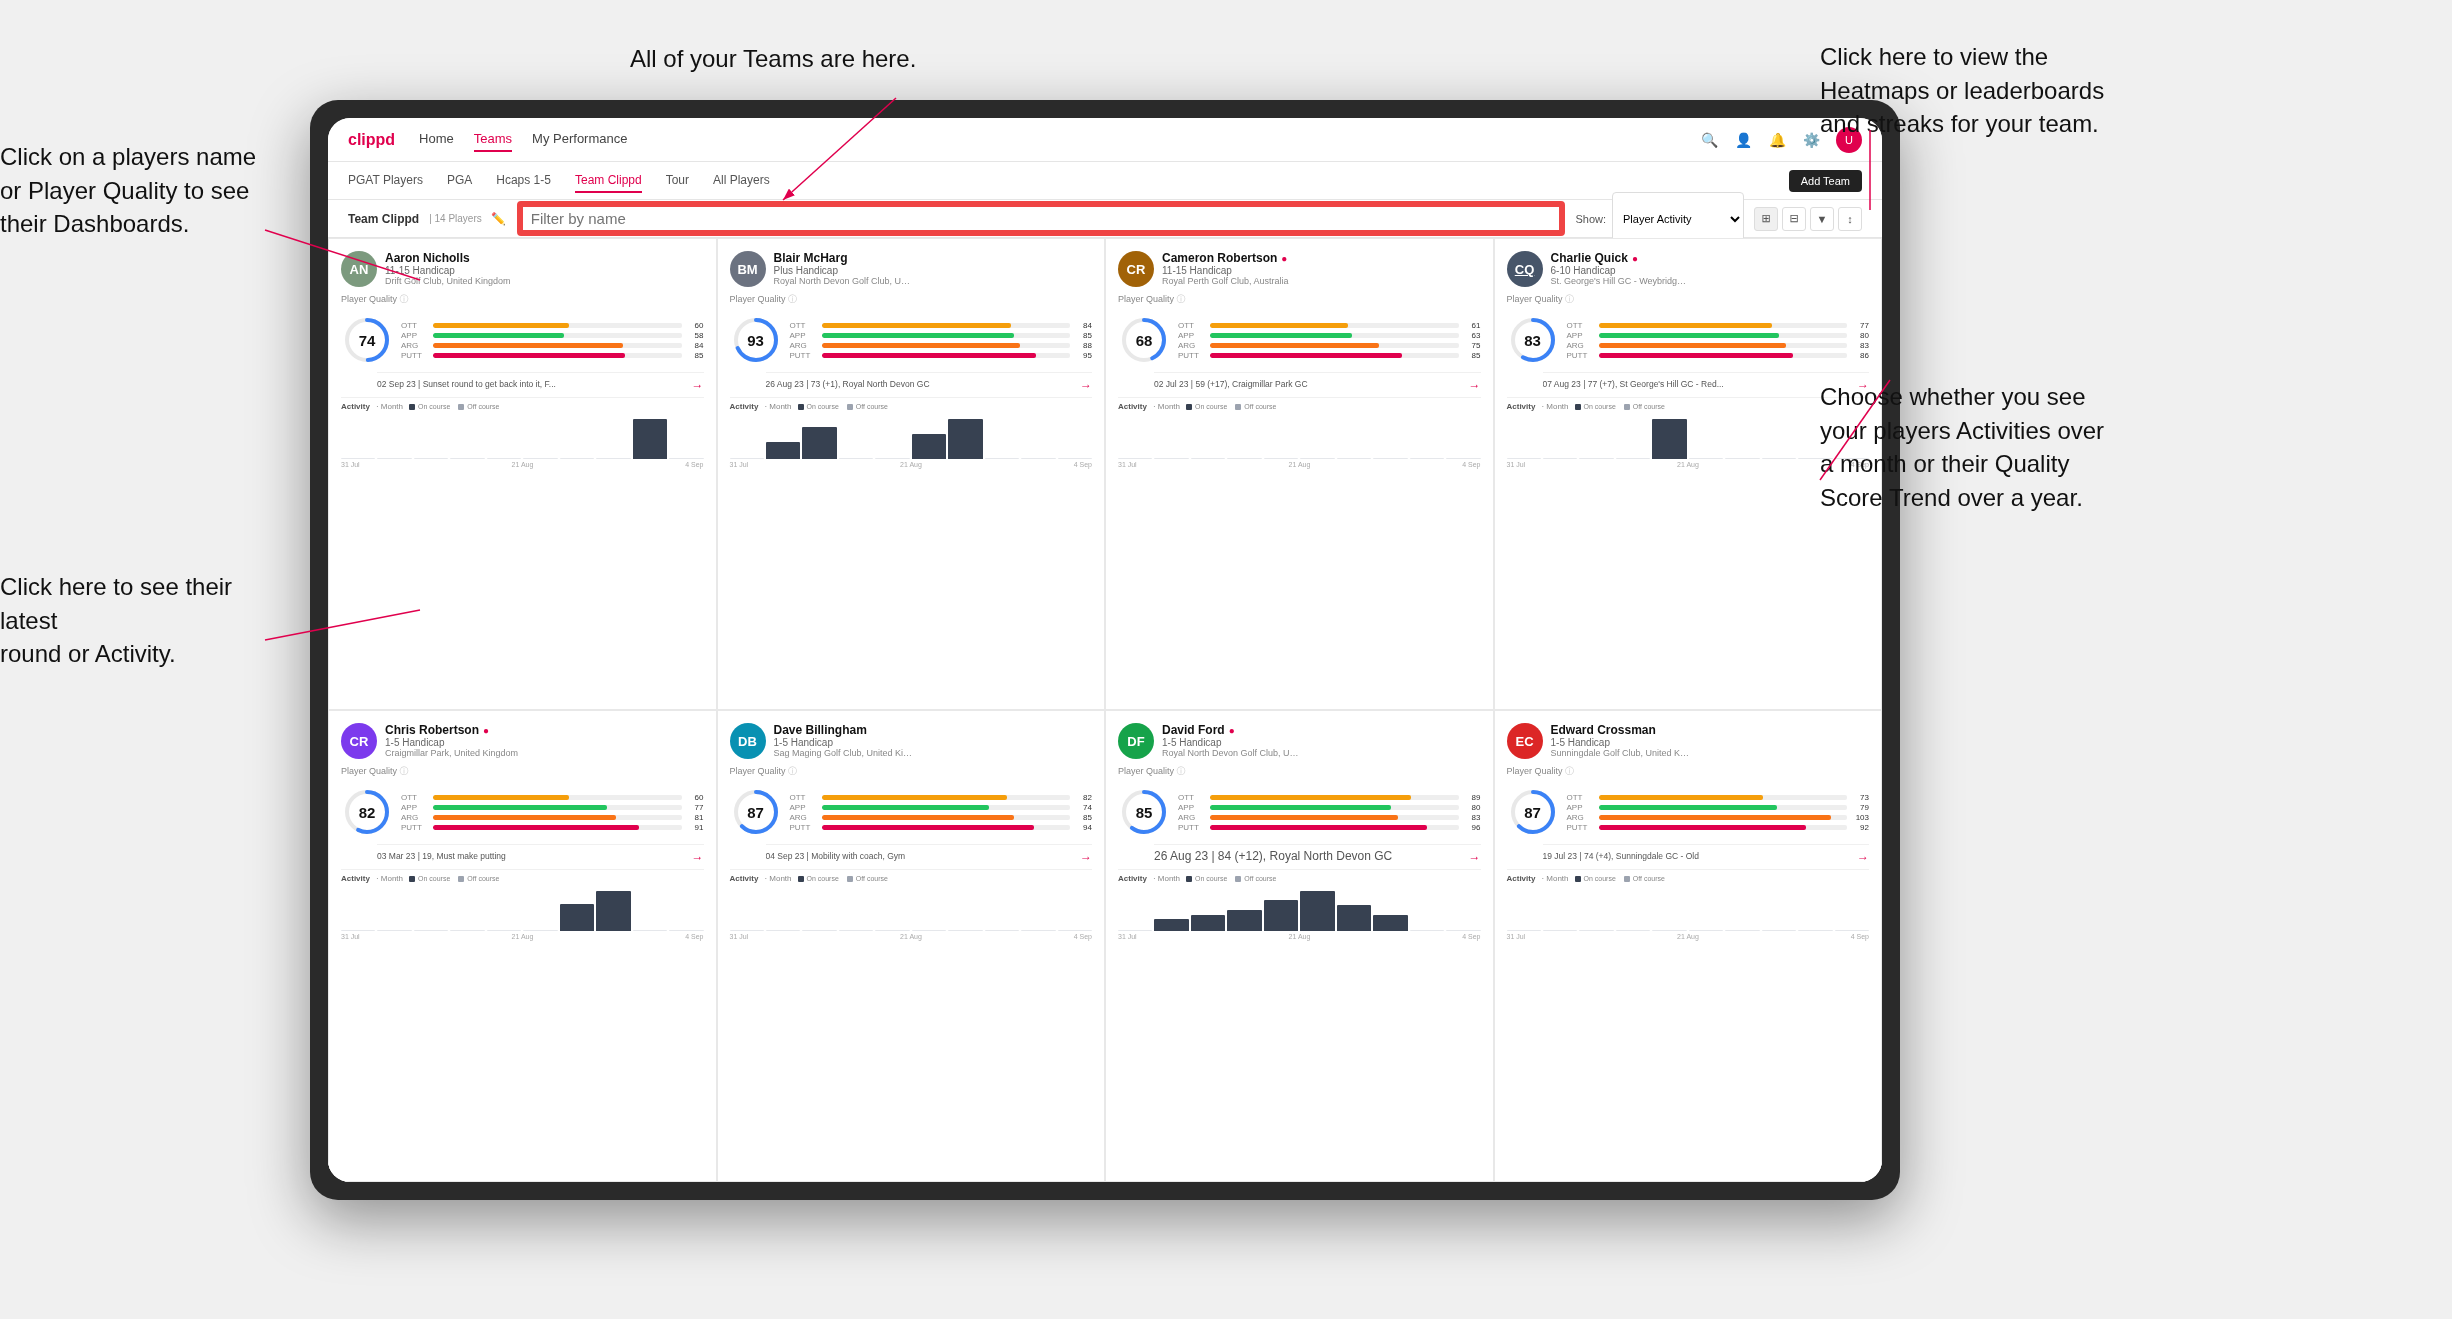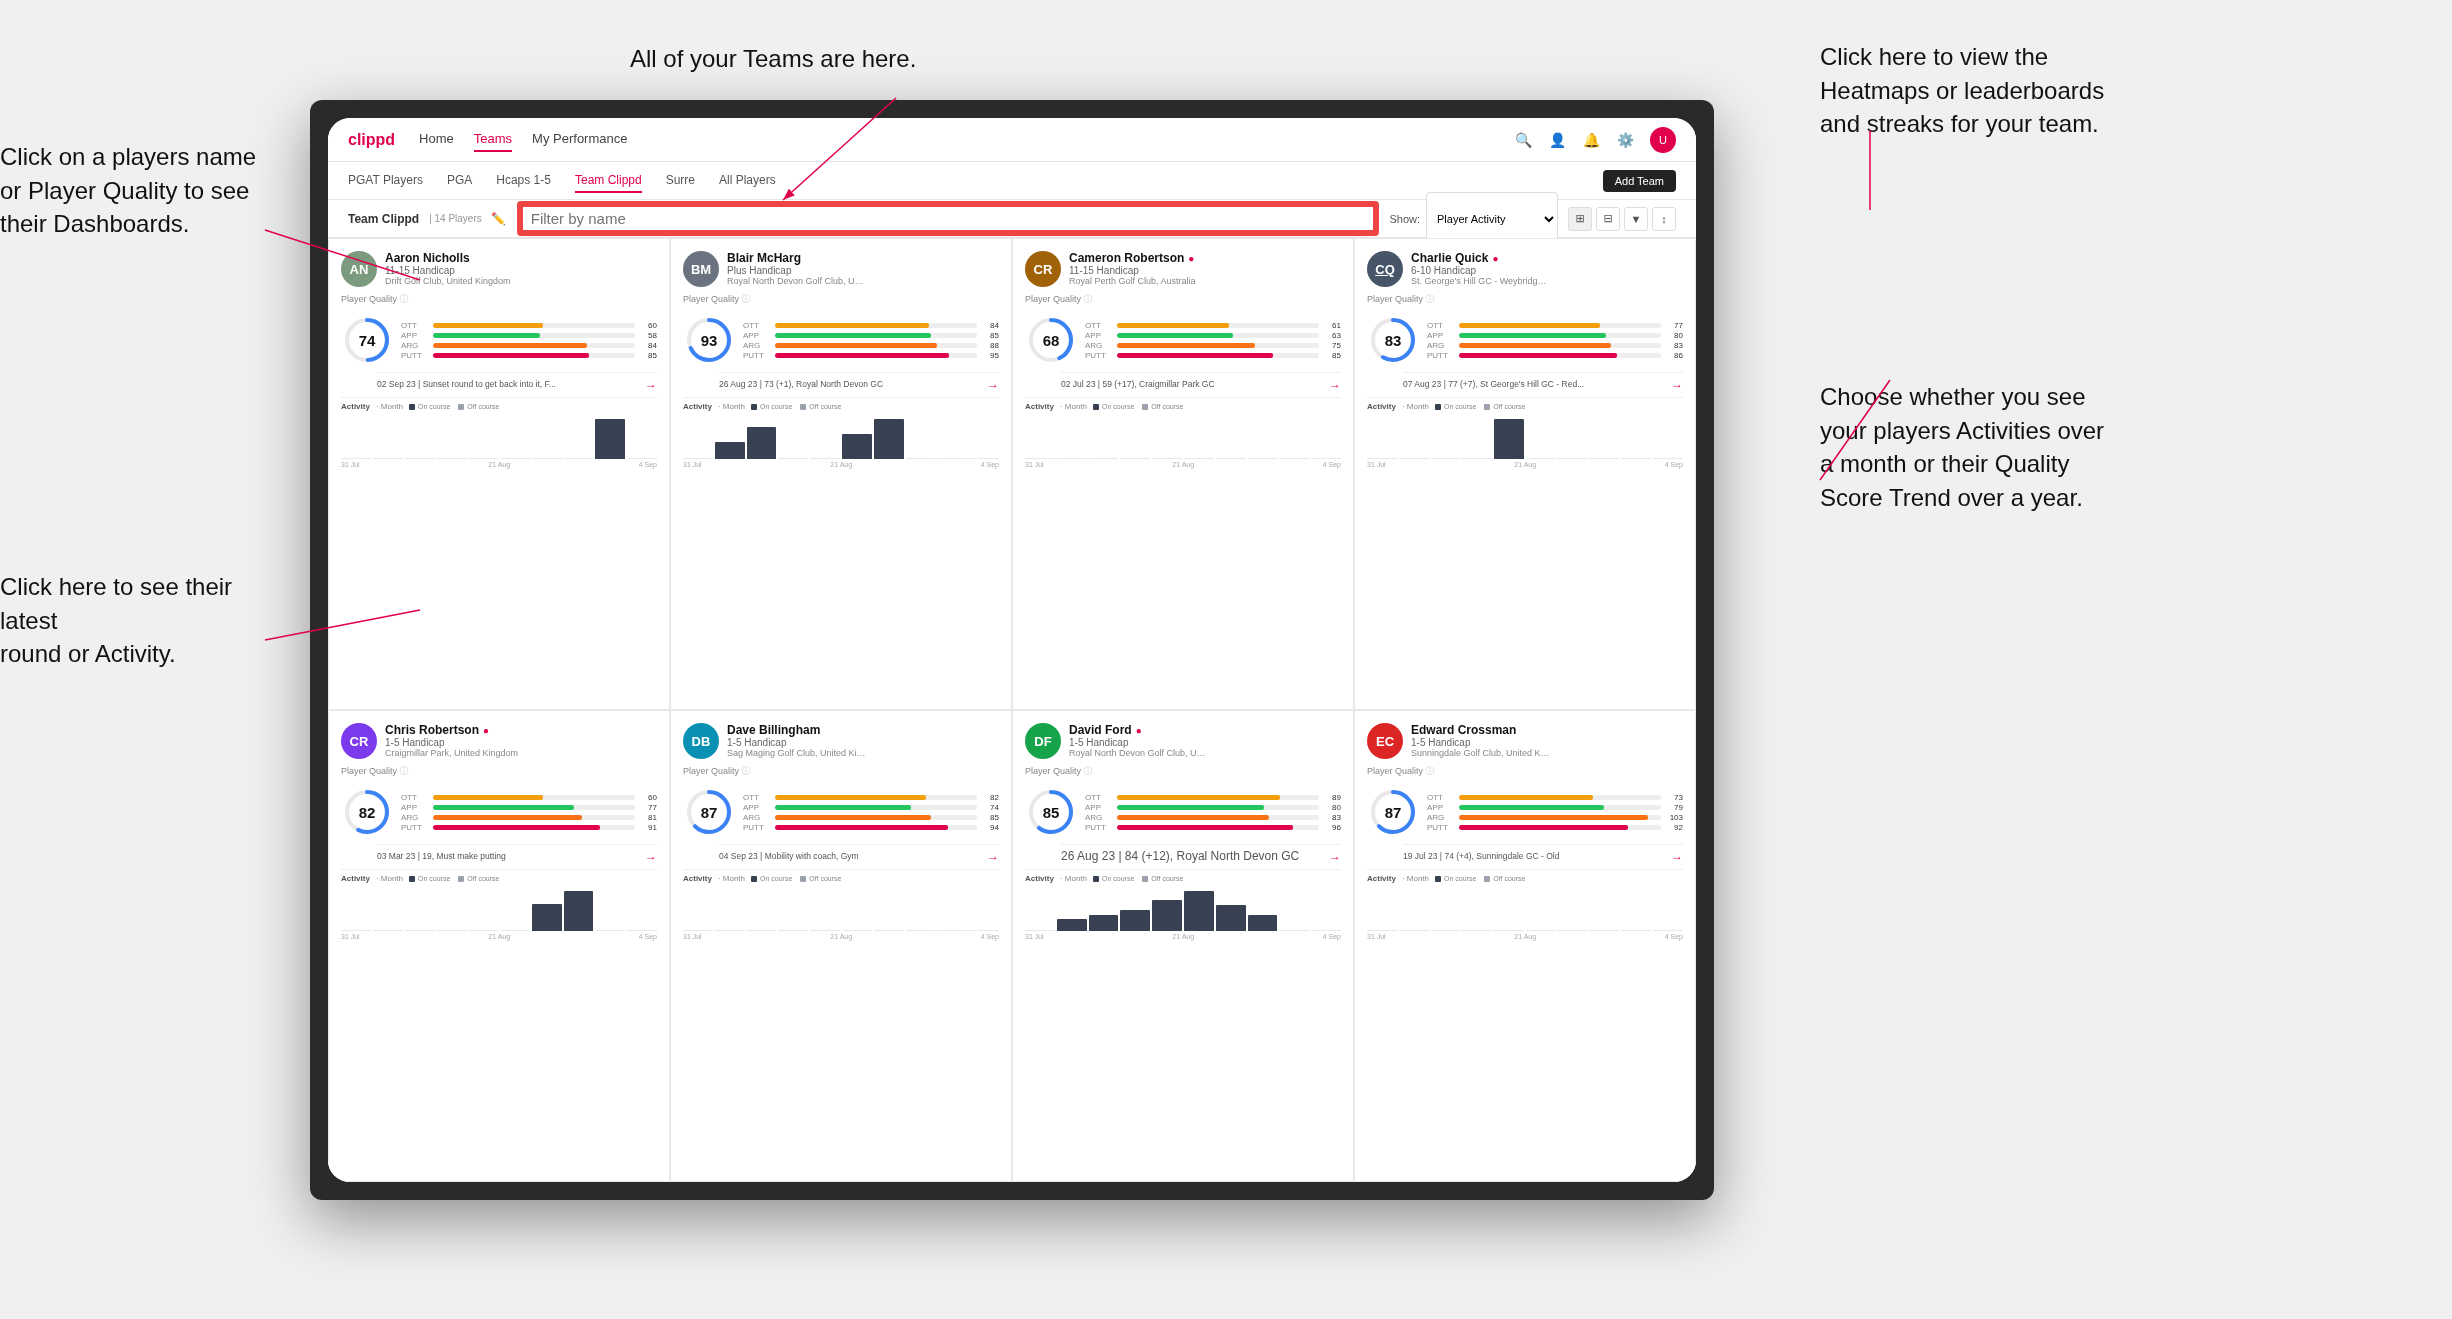--- a/index.html
+++ b/index.html
@@ -19,24 +19,24 @@
       line-height: 1.4;
       color: #111;
       font-weight: 400;
     }
 
     
     .ipad-frame {
       position: absolute;
       left: 310px;
       top: 100px;
-      width: 1404px;
+      width: 1590px;
       height: 1100px;
       background: #2a2a2a;
-      border-radius: 12px;
+      border-radius: 28px;
       box-shadow: 0 20px 60px rgba(0,0,0,0.4);
       padding: 18px;
     }
     .ipad-screen {
       width: 100%;
       height: 100%;
       background: #fff;
       border-radius: 22px;
       overflow: hidden;
       display: flex;
@@ -431,21 +431,21 @@
         <div class="nav-avatar">U</div>
       </div>
     </div>
 
     <div class="sub-nav">
       <div class="sub-nav-links">
         <span class="sub-nav-link">PGAT Players</span>
         <span class="sub-nav-link">PGA</span>
         <span class="sub-nav-link">Hcaps 1-5</span>
         <span class="sub-nav-link active">Team Clippd</span>
-        <span class="sub-nav-link">Surre</span>
+        <span class="sub-nav-link">Tour</span>
         <span class="sub-nav-link">All Players</span>
       </div>
       <button class="add-team-btn">Add Team</button>
     </div>
 
     <div class="toolbar">
       <span class="toolbar-title">Team Clippd</span>
       <span style="font-size:10px;color:#999;">| <span>14 Players</span></span>
       <span class="toolbar-edit">✏️</span>
       <input class="toolbar-search" type="text" placeholder="Filter by name" style="">

